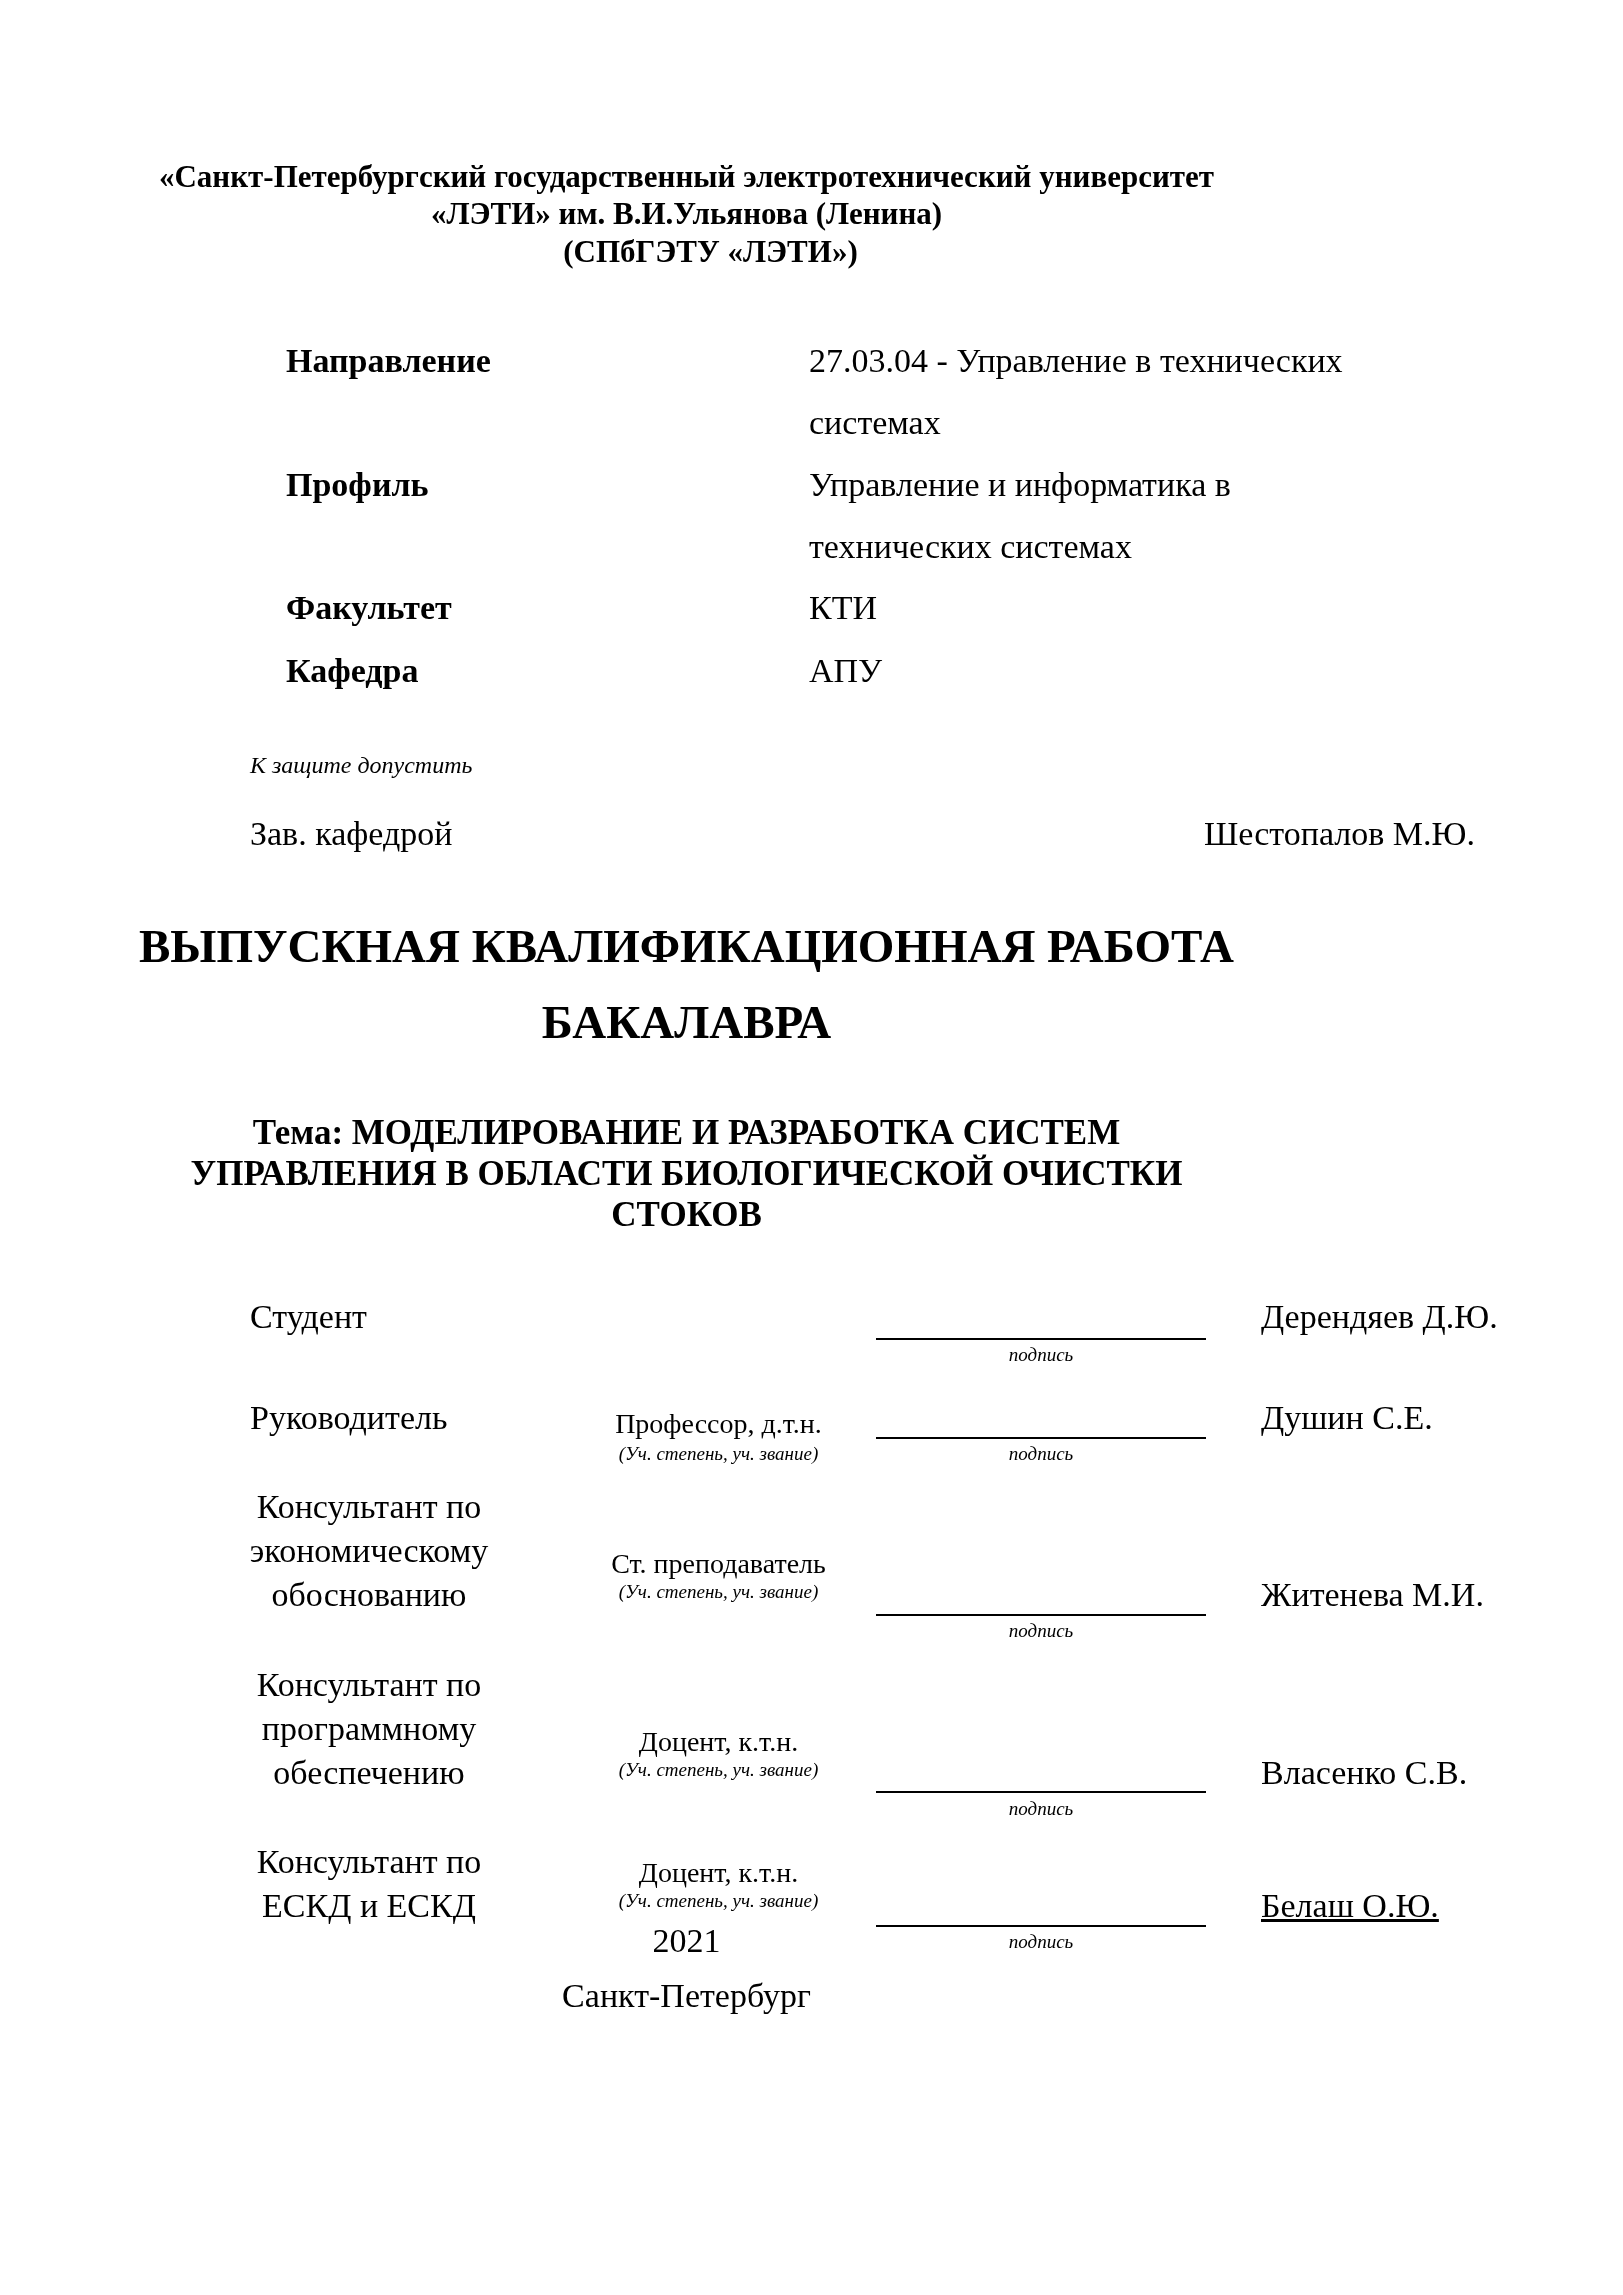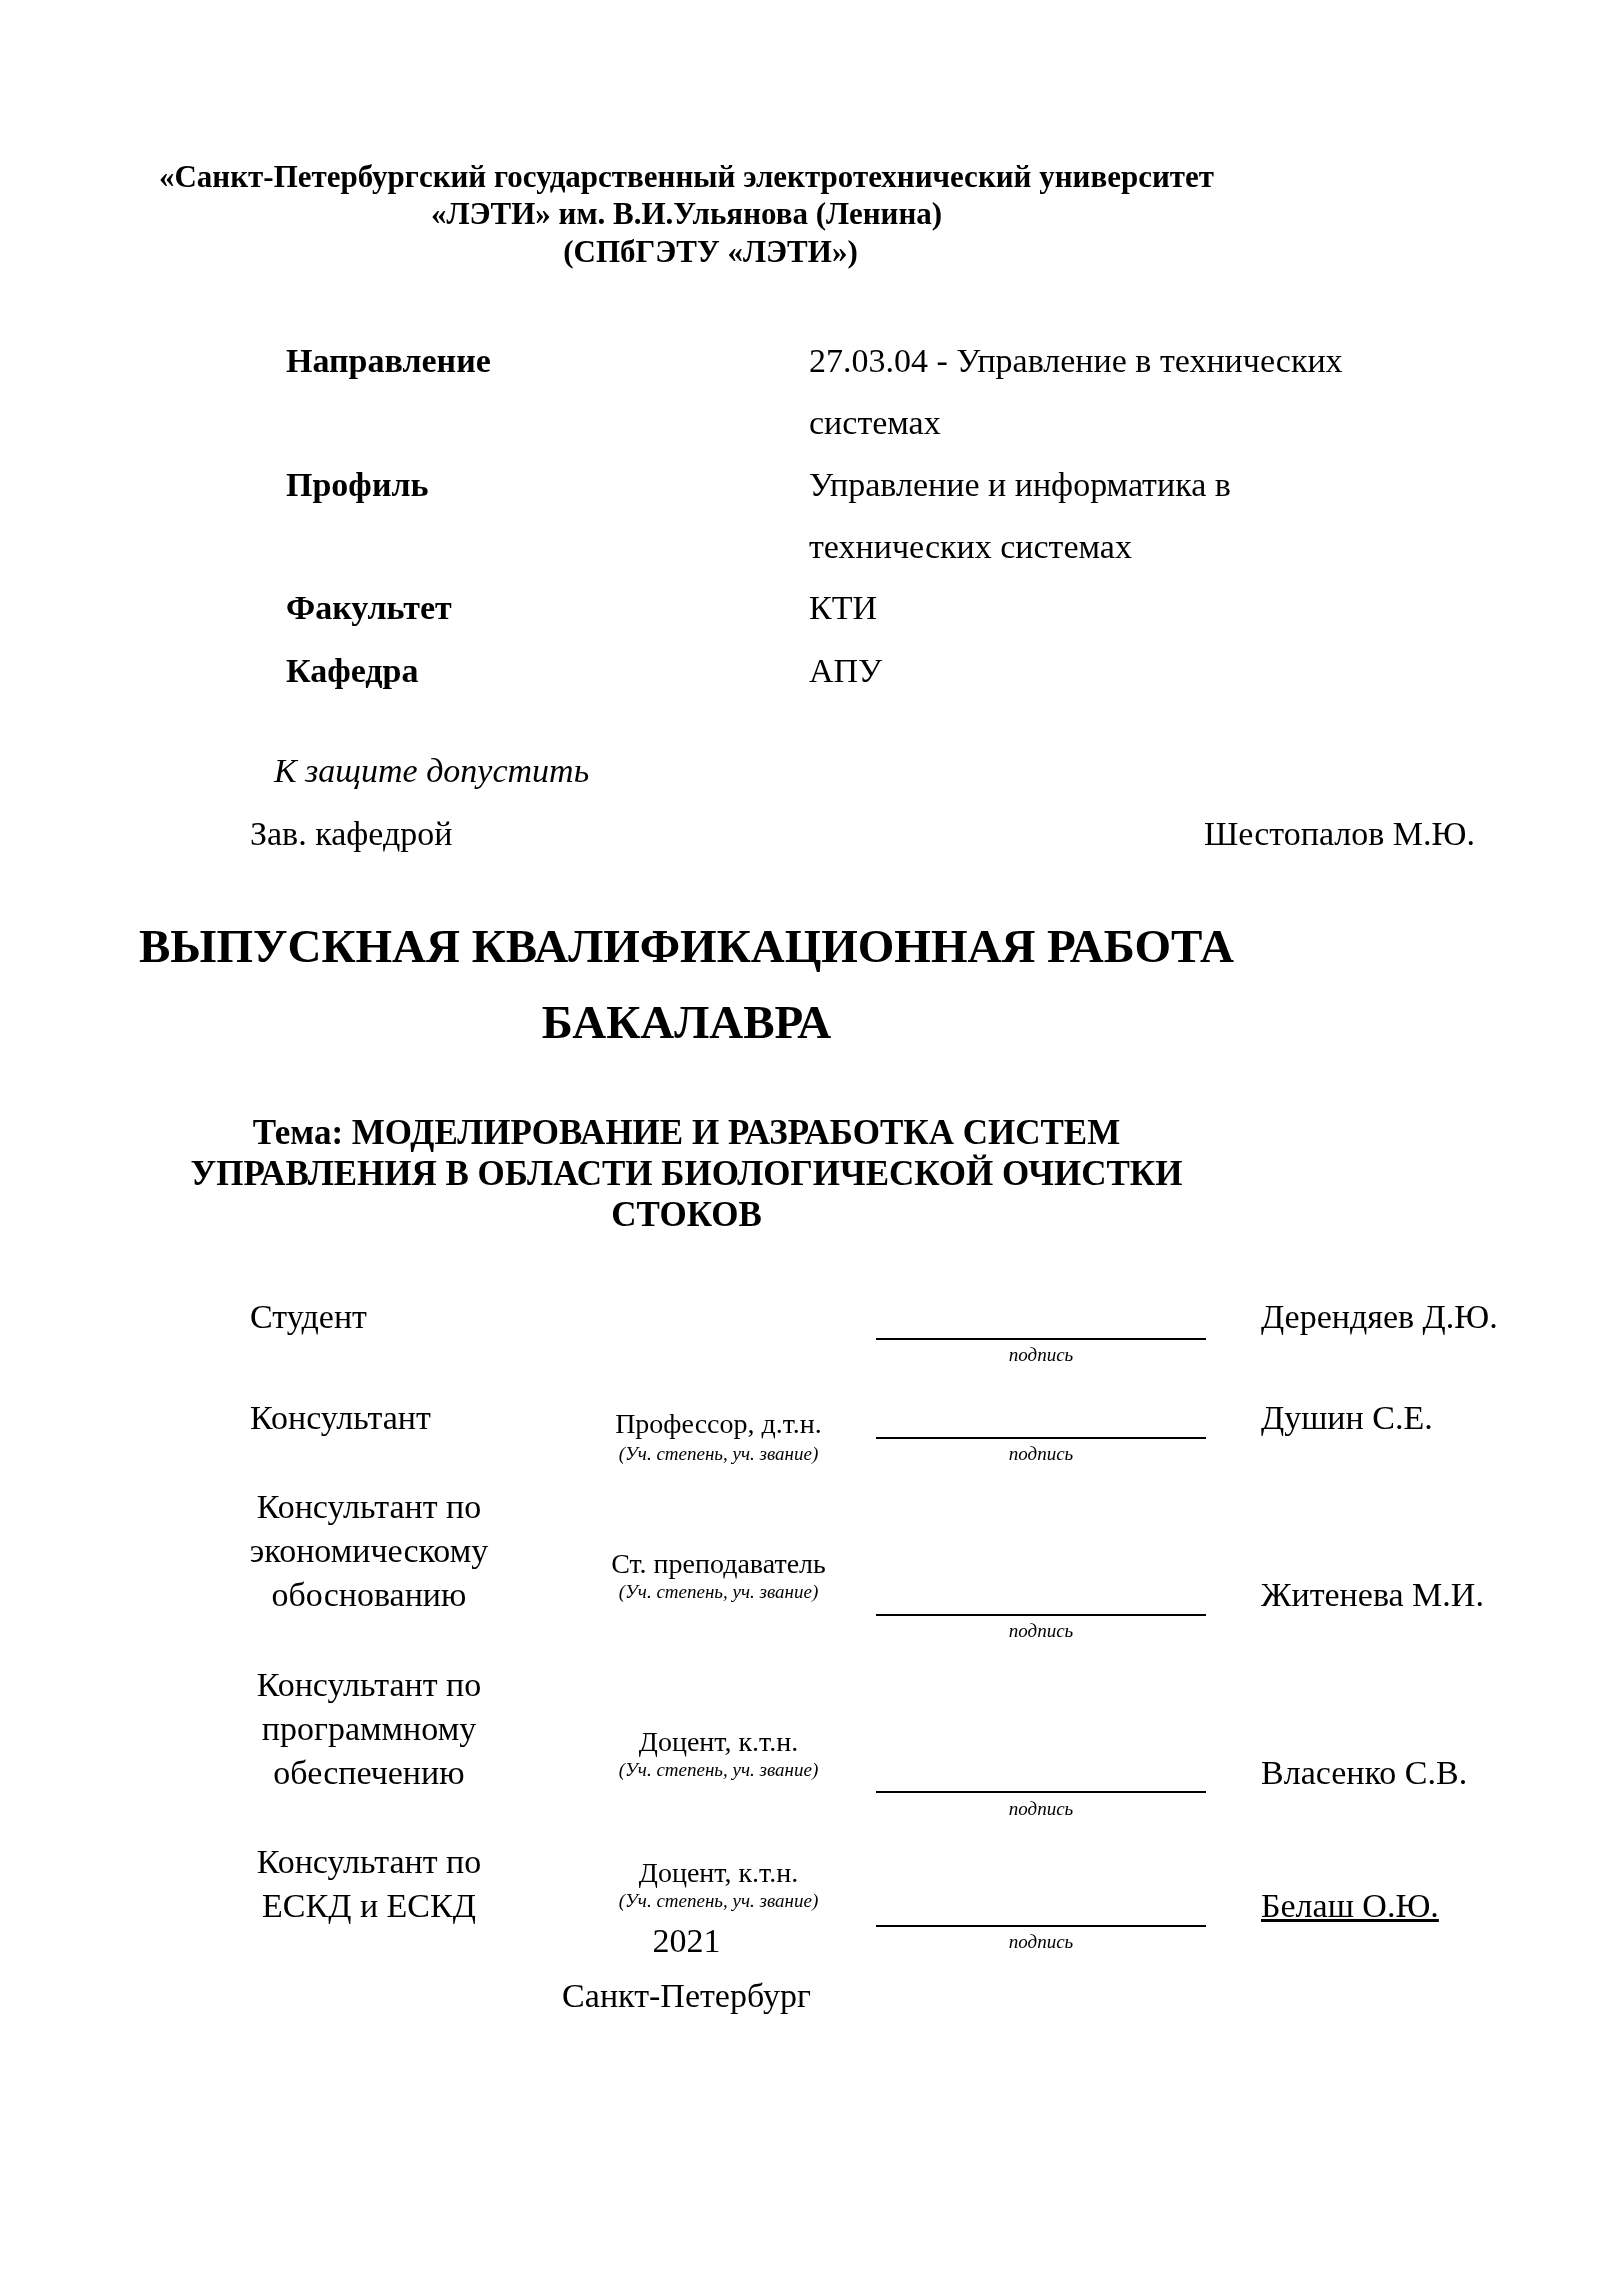--- a/index.html
+++ b/index.html
@@ -7,21 +7,21 @@
     width: 1623px; height: 2295px; position: relative; overflow: hidden;
     font-family: "Liberation Serif", "DejaVu Serif", serif; color: #000;
   }
   .abs { position: absolute; white-space: nowrap; }
   .center { left: 0; width: 1373px; text-align: center; }
 
   .hdr { font-weight: bold; font-size: 31px; line-height: 35px; }
   .info-label { font-weight: bold; font-size: 34px; left: 250px; margin-left: 36px; }
   .info-val { font-size: 34px; left: 809px; }
 
-  .approve-it { font-style: italic; font-size: 34px; left: 250px; top: 752px; margin-left: 24px; }
+  .approve-it { font-style: italic; font-size: 24px; left: 250px; top: 752px; }
   .approve-role { font-size: 34px; left: 250px; top: 815px; }
   .approve-name { font-size: 34px; right: 148px; top: 815px; }
 
   .title { font-weight: bold; font-size: 47px; }
   .topic { font-weight: bold; font-size: 35px; line-height: 39px; }
 
   .sig-role { font-size: 34px; left: 250px; }
   .sig-role-c { font-size: 34px; line-height: 44px; text-align: center; width: 306px; left: 216px; white-space: normal; }
   .sig-rank { font-size: 28px; text-align: center; width: 267px; left: 585px; }
   .sig-rank-cap { font-style: italic; font-size: 19px; text-align: center; width: 267px; left: 585px; }
@@ -64,21 +64,21 @@
 <div class="abs center topic" style="top:1195px;">СТОКОВ</div>
 
 <div>
   <div class="abs sig-role" style="top:1298px;">Студент</div>
   <div class="sig-line" style="top:1338px;"></div>
   <div class="abs sig-cap" style="top:1344px;">подпись</div>
   <div class="abs sig-name" style="top:1298px;">Дерендяев Д.Ю.</div>
 </div>
 
 <div>
-  <div class="abs sig-role" style="top:1399px;">Консультант</div>
+  <div class="abs sig-role" style="top:1399px;">Руководитель</div>
   <div class="abs sig-rank" style="top:1408px;">Профессор, д.т.н.</div>
   <div class="abs sig-rank-cap" style="top:1443px;">(Уч. степень, уч. звание)</div>
   <div class="sig-line" style="top:1437px;"></div>
   <div class="abs sig-cap" style="top:1443px;">подпись</div>
   <div class="abs sig-name" style="top:1399px;">Душин С.Е.</div>
 </div>
 
 <div>
   <div class="abs sig-role-c" style="top:1485px;">
     <div>Консультант по</div>

